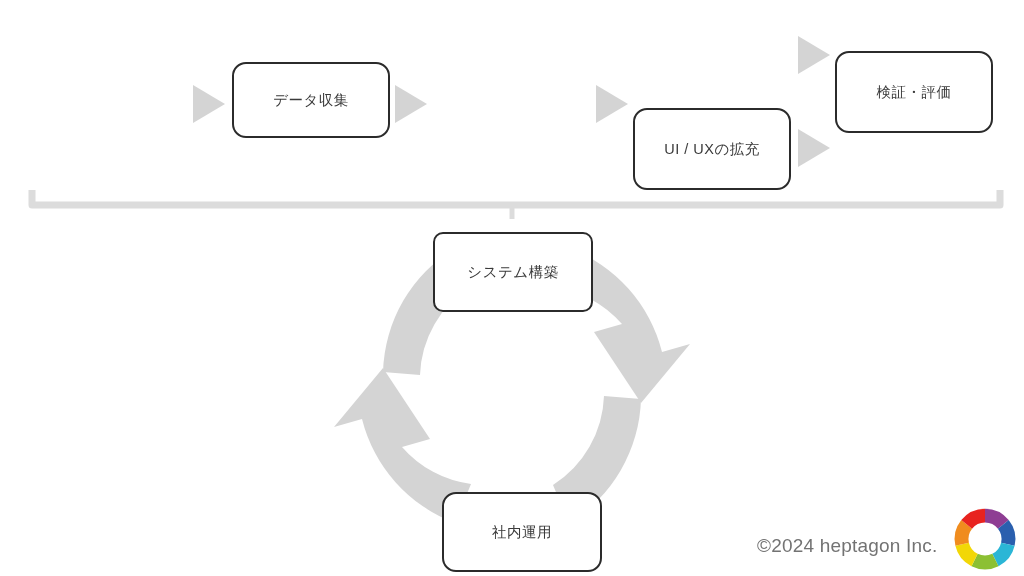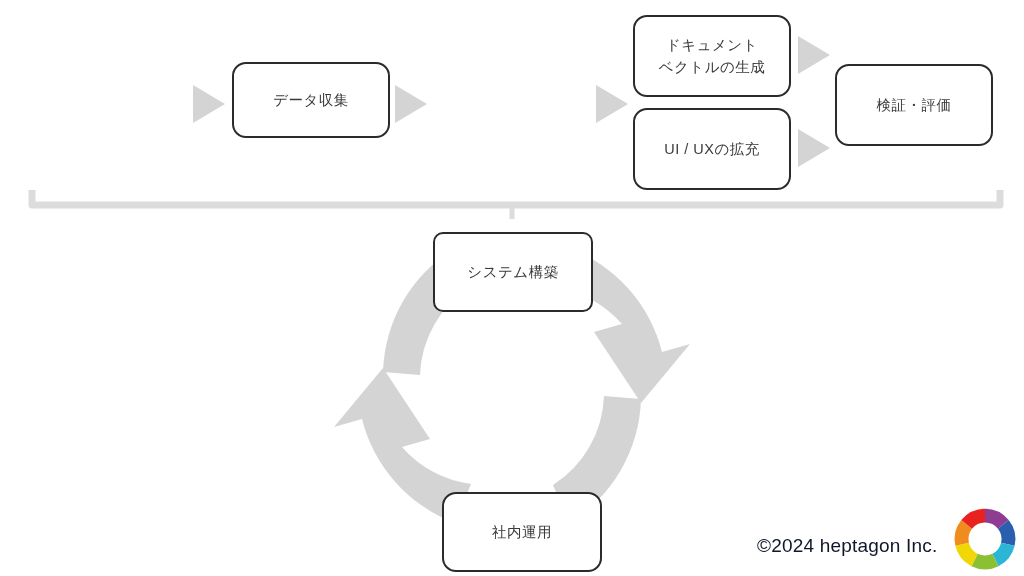--- a/index.html
+++ b/index.html
@@ -45,21 +45,21 @@
     position: absolute;
     left: 0;
     top: 0;
     width: 1024px;
     height: 576px;
     z-index: 1;
     pointer-events: none;
   }
   .footer-text {
     position: absolute;
-    color: #0f172a;
+    color: #737373;
     font-size: 19px;
     letter-spacing: 0.2px;
     z-index: 4;
     white-space: nowrap;
   }
   .logo {
     position: absolute;
     z-index: 4;
   }
 </style>
@@ -115,26 +115,24 @@
   <div class="arrow-tri" style="left:596px; top:85px; border-top:19px solid transparent; border-bottom:19px solid transparent; border-left:32px solid #d4d4d4;"></div>
 
   <div class="arrow-tri" style="left:798px; top:36px; border-top:19px solid transparent; border-bottom:19px solid transparent; border-left:32px solid #d4d4d4;"></div>
 
   <div class="arrow-tri" style="left:798px; top:129px; border-top:19px solid transparent; border-bottom:19px solid transparent; border-left:32px solid #d4d4d4;"></div>
 
 
   <div class="node" style="left:232px; top:62px; width:158px; height:76px;">データ収集</div>
 
 
-  <div class="node" style="left:633px; top:15px; width:158px; height:82px;">ドキュメント
-ベクトルの生成</div>
 
   <div class="node" style="left:633px; top:108px; width:158px; height:82px;">UI / UXの拡充</div>
 
-  <div class="node" style="left:835px; top:64px; width:158px; height:82px;">検証・評価</div>
+  <div class="node" style="left:835px; top:51px; width:158px; height:82px;">検証・評価</div>
 
   <div class="node" style="left:433px; top:232px; width:160px; height:80px;border-radius:10px;">システム構築</div>
 
   <div class="node" style="left:442px; top:492px; width:160px; height:80px;">社内運用</div>
 
   <div class="footer-text" style="left:757px; top:535px;">©2024 heptagon Inc.</div>
 
   <svg class="logo" style="left:952px; top:506px;" width="66" height="66" viewBox="0 0 100 100">
     <g transform="translate(50,50)">
 

